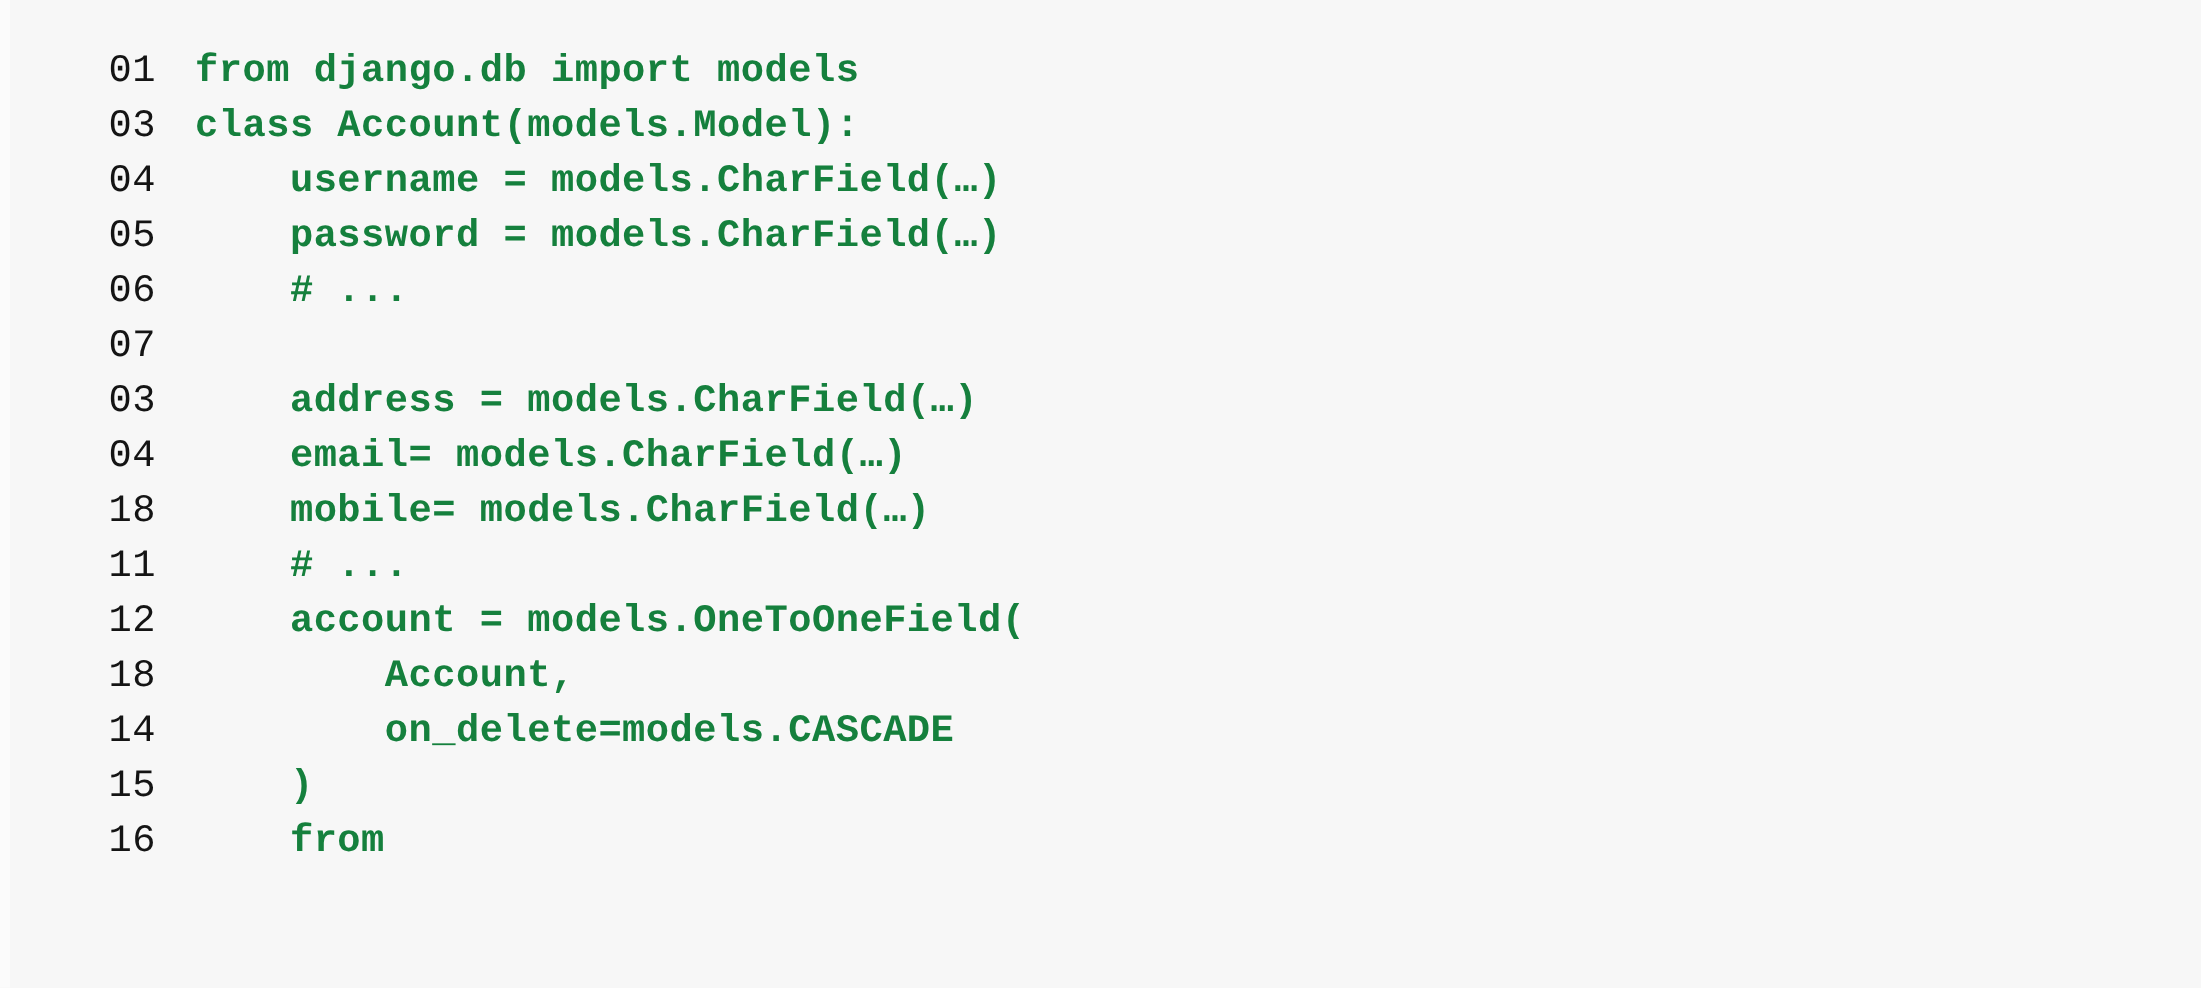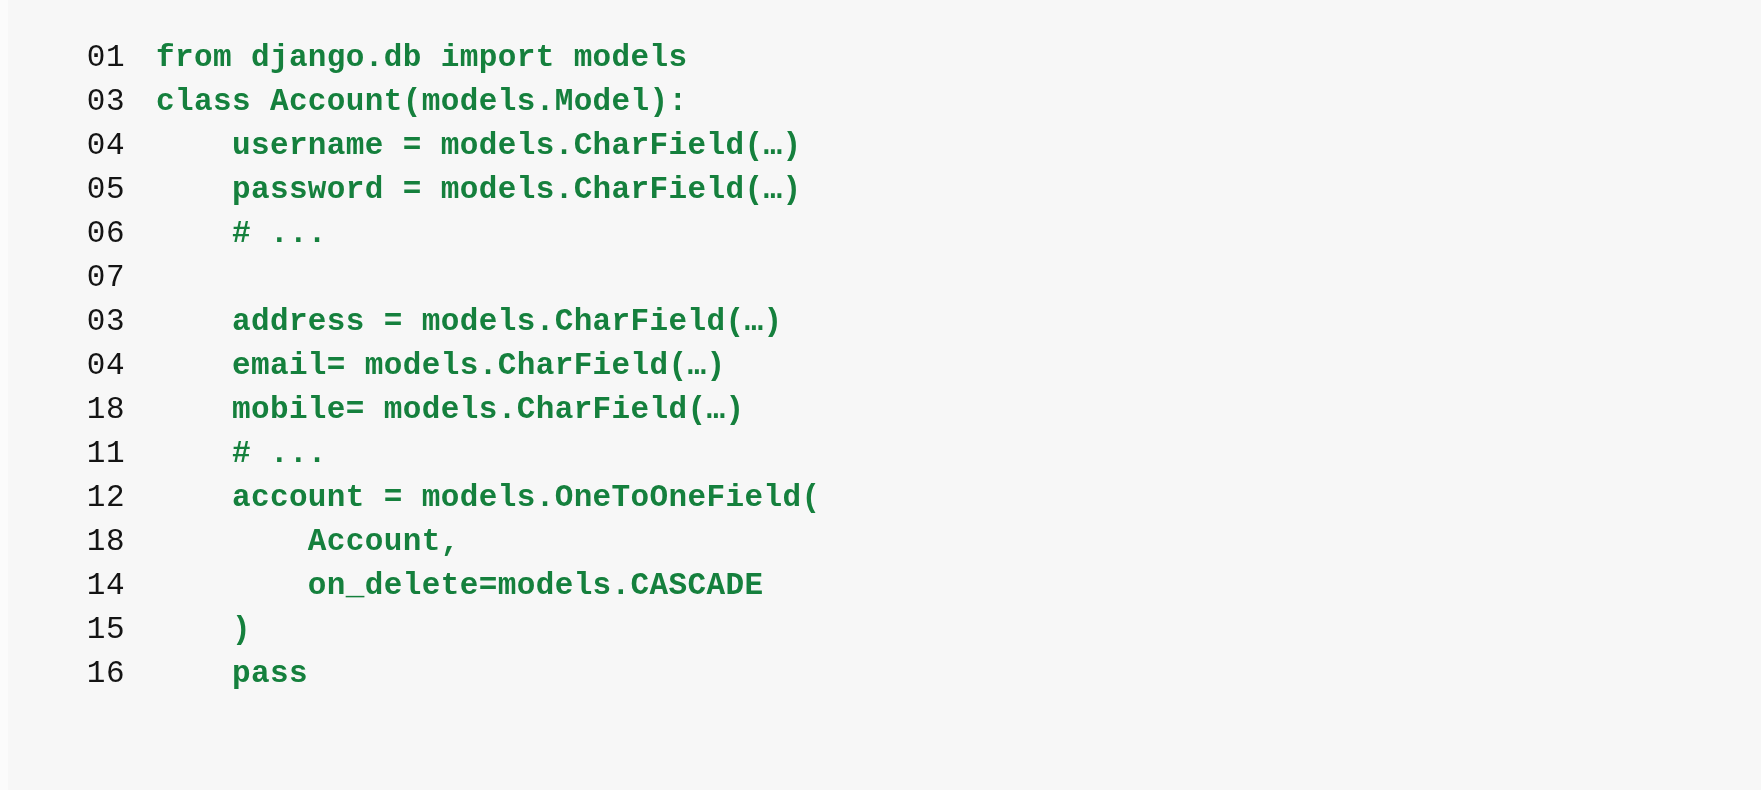--- a/index.html
+++ b/index.html
@@ -142,16 +142,16 @@
     <span class="line-code">        on_delete=models.CASCADE</span>
   </div>
 
   <div class="code-line">
     <span class="line-number">15</span>
     <span class="line-code">    )</span>
   </div>
 
   <div class="code-line">
     <span class="line-number">16</span>
-    <span class="line-code">    pass</span>
+    <span class="line-code">    from</span>
   </div>
 
 </div>
 
 </body></html>

